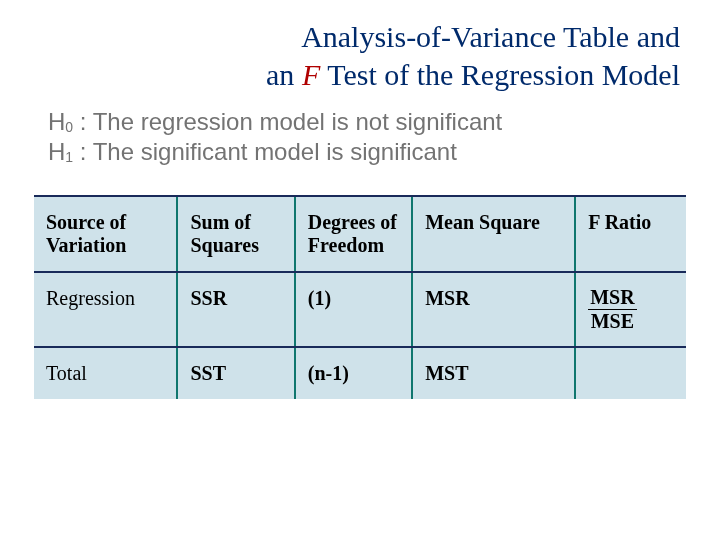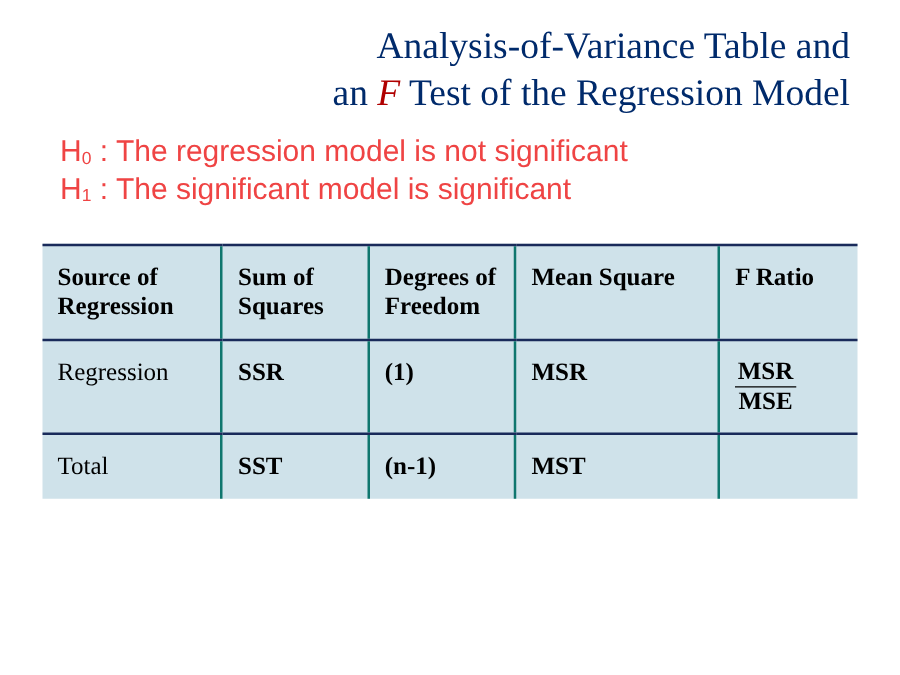--- a/index.html
+++ b/index.html
@@ -22,21 +22,21 @@
     margin: 0 0 14px 0;
     font-weight: normal;
   }
   .title .f-ital {
     font-style: italic;
     color: #b00000;
   }
   .hyp {
     font-family: Arial, Helvetica, sans-serif;
     font-size: 24px;
-    color: #ef4444;
+    color: #737373;
     margin: 0 0 28px 8px;
     line-height: 1.25;
   }
   .hyp .sub {
     font-size: 14px;
     vertical-align: -2px;
   }
   .table-wrap {
     background: #cfe2ea;
     padding: 0;
@@ -114,21 +114,21 @@
     </div>
     <div>
       <span>H</span><span class="sub">1</span><span> : The significant model is significant</span>
     </div>
   </div>
 
   <div class="table-wrap">
     <table>
       <thead>
         <tr>
-          <th class="col-sv">Source of Regression</th>
+          <th class="col-sv">Source of Variation</th>
           <th class="col-ss">Sum of Squares</th>
           <th class="col-df">Degrees of Freedom</th>
           <th class="col-ms">Mean Square</th>
           <th class="col-fr">F Ratio</th>
         </tr>
       </thead>
       <tbody>
         <tr>
           <td class="row-label">Regression</td>
           <td>SSR</td>

